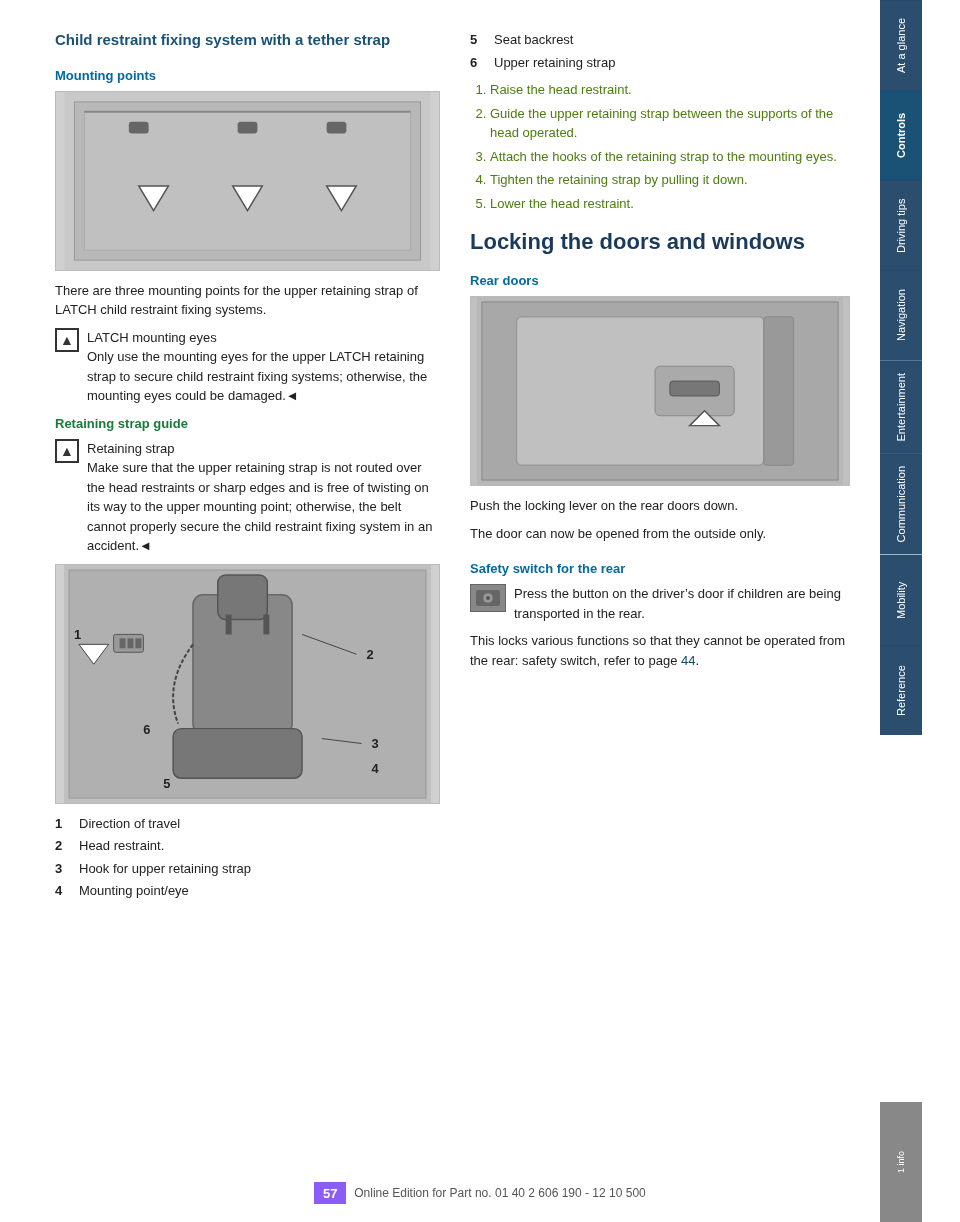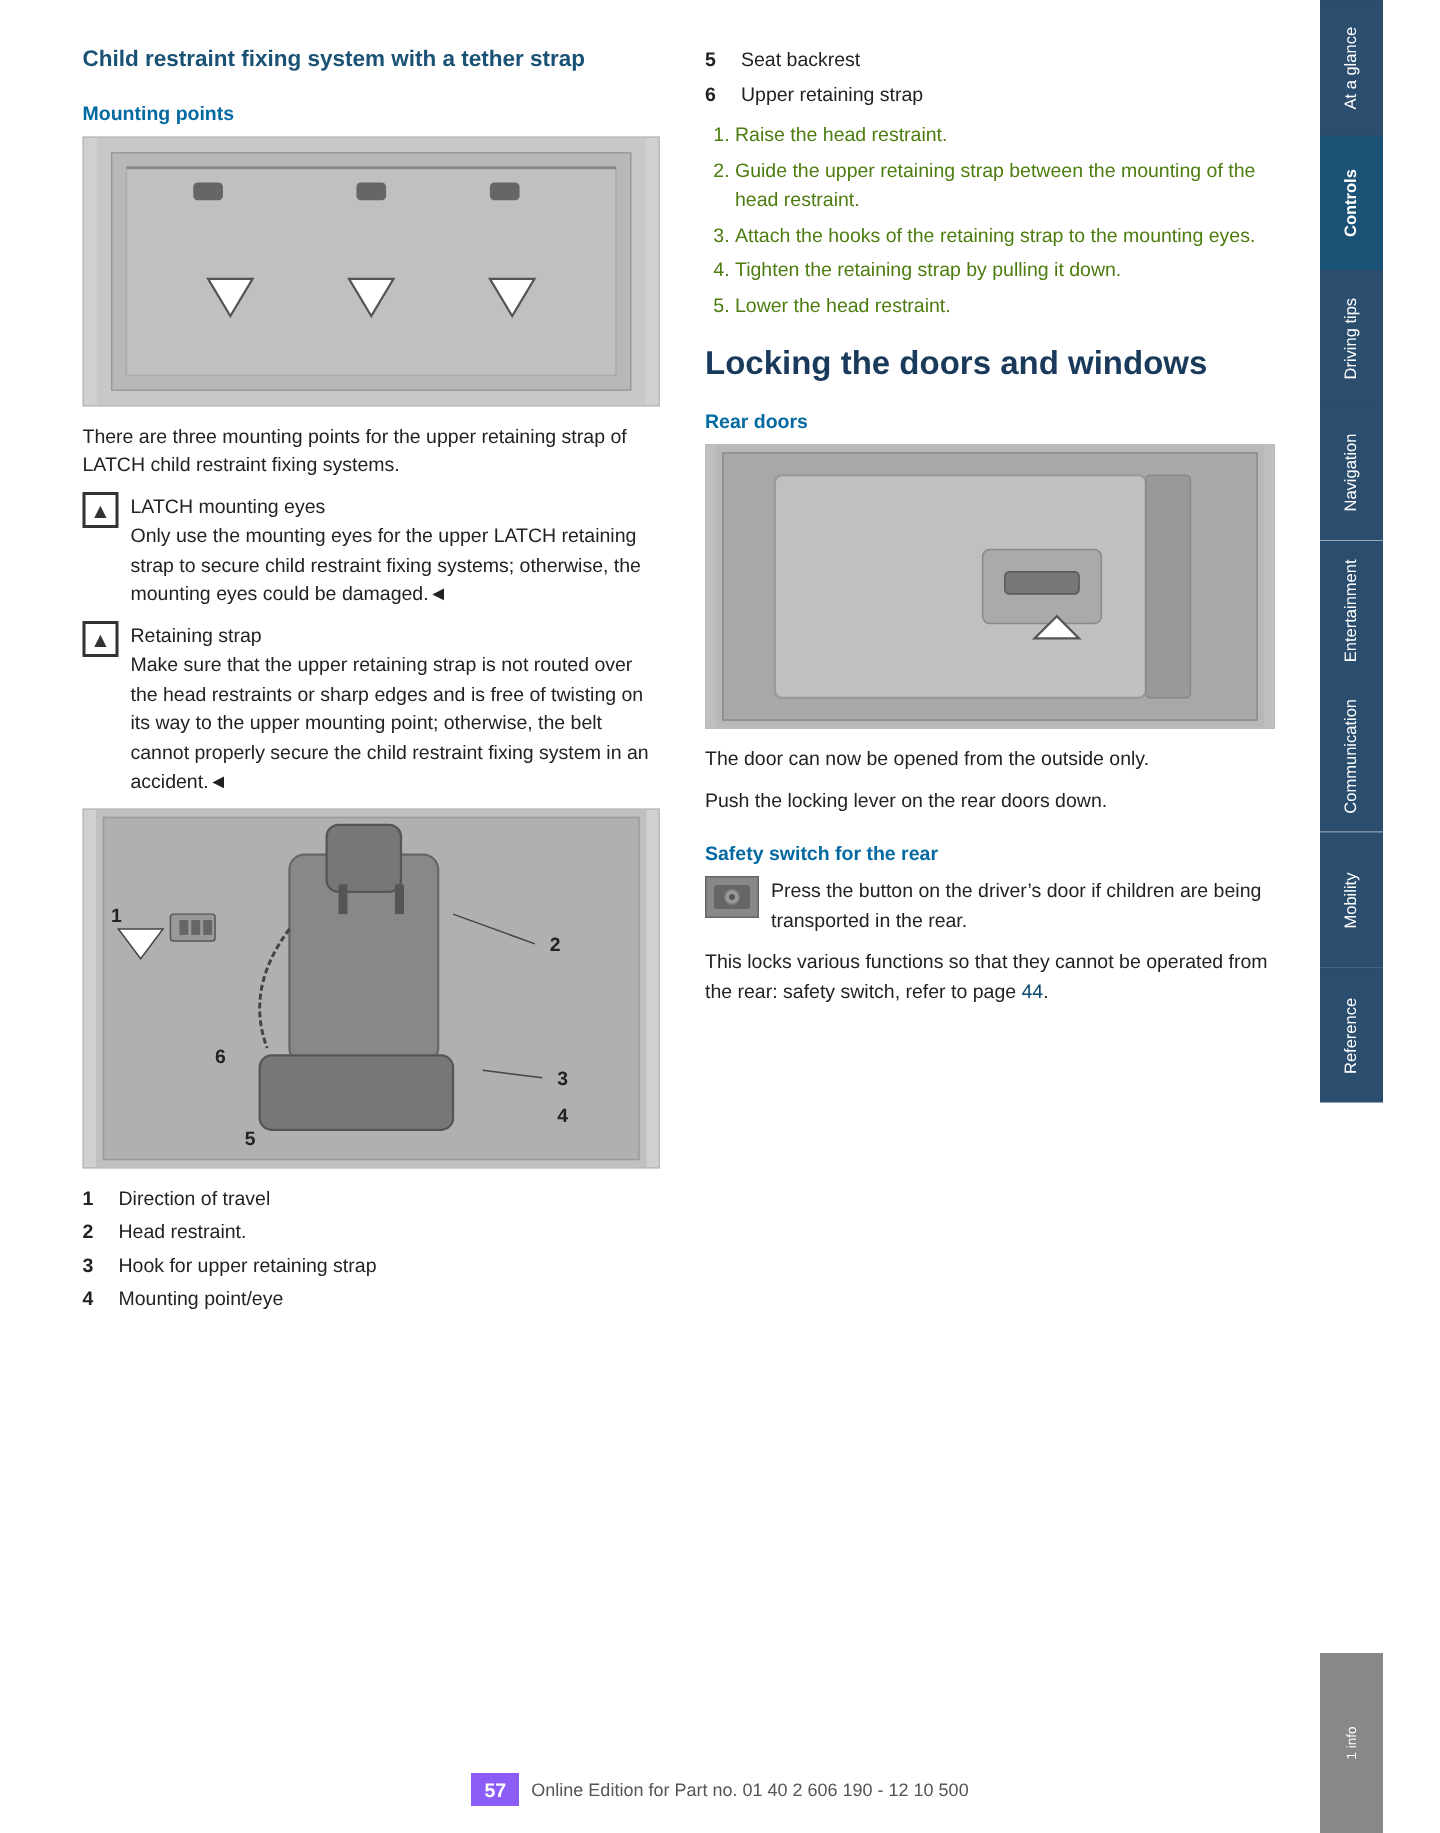--- a/index.html
+++ b/index.html
@@ -291,20 +291,21 @@
         <p>There are three mounting points for the upper retaining strap of LATCH child restraint fixing systems.</p>
 
         <div class="warning-box">
           <div class="warning-icon">▲</div>
           <div class="warning-text">
             <span class="warning-title">LATCH mounting eyes</span><br>
             <span>Only use the mounting eyes for the upper LATCH retaining strap to secure child restraint fixing systems; otherwise, the mounting eyes could be damaged.◄</span>
           </div>
         </div>
 
+        <div class="retaining-guide-title">Retaining strap guide</div>
 
         <div class="warning-box">
           <div class="warning-icon">▲</div>
           <div class="warning-text">
             <span class="warning-title">Retaining strap</span><br>
             <span>Make sure that the upper retaining strap is not routed over the head restraints or sharp edges and is free of twisting on its way to the upper mounting point; otherwise, the belt cannot properly secure the child restraint fixing system in an accident.◄</span>
           </div>
         </div>
 
         <div class="image-placeholder-small">
@@ -374,21 +375,21 @@
             <span>Seat backrest</span>
           </li>
           <li>
             <span class="num">6</span>
             <span>Upper retaining strap</span>
           </li>
         </ul>
 
         <ol>
           <li>Raise the head restraint.</li>
-          <li>Guide the upper retaining strap between the mounting of the head restraint.</li>
+          <li>Guide the upper retaining strap between the supports of the head operated.</li>
           <li>Attach the hooks of the retaining strap to the mounting eyes.</li>
           <li>Tighten the retaining strap by pulling it down.</li>
           <li>Lower the head restraint.</li>
         </ol>
 
         <div class="locking-title">Locking the doors and windows</div>
 
         <div class="subsection-title">Rear doors</div>
 
         <div class="door-image">
@@ -401,22 +402,22 @@
             <rect x="180" y="70" width="80" height="50" rx="5" fill="#aaa" stroke="#888" stroke-width="1"></rect>
 
             <rect x="195" y="85" width="50" height="15" rx="3" fill="#777" stroke="#555" stroke-width="1"></rect>
 
             <polygon points="230,115 215,130 245,130" fill="white" stroke="#555" stroke-width="1.5"></polygon>
 
             <rect x="290" y="20" width="30" height="150" rx="3" fill="#999" stroke="#888" stroke-width="1"></rect>
           </svg>
         </div>
 
+        <p>Push the locking lever on the rear doors down.</p>
         <p>The door can now be opened from the outside only.</p>
-        <p>Push the locking lever on the rear doors down.</p>
 
         <div class="subsection-title">Safety switch for the rear</div>
 
         <div class="safety-box">
           <div class="safety-icon">
             <svg width="32" height="24" viewBox="0 0 32 24" xmlns="http://www.w3.org/2000/svg">
               <rect width="32" height="24" fill="#888" rx="2"></rect>
               <rect x="4" y="4" width="24" height="16" rx="2" fill="#666"></rect>
               <circle cx="16" cy="12" r="5" fill="#999" stroke="#777" stroke-width="1"></circle>
               <circle cx="16" cy="12" r="2" fill="#555"></circle>

